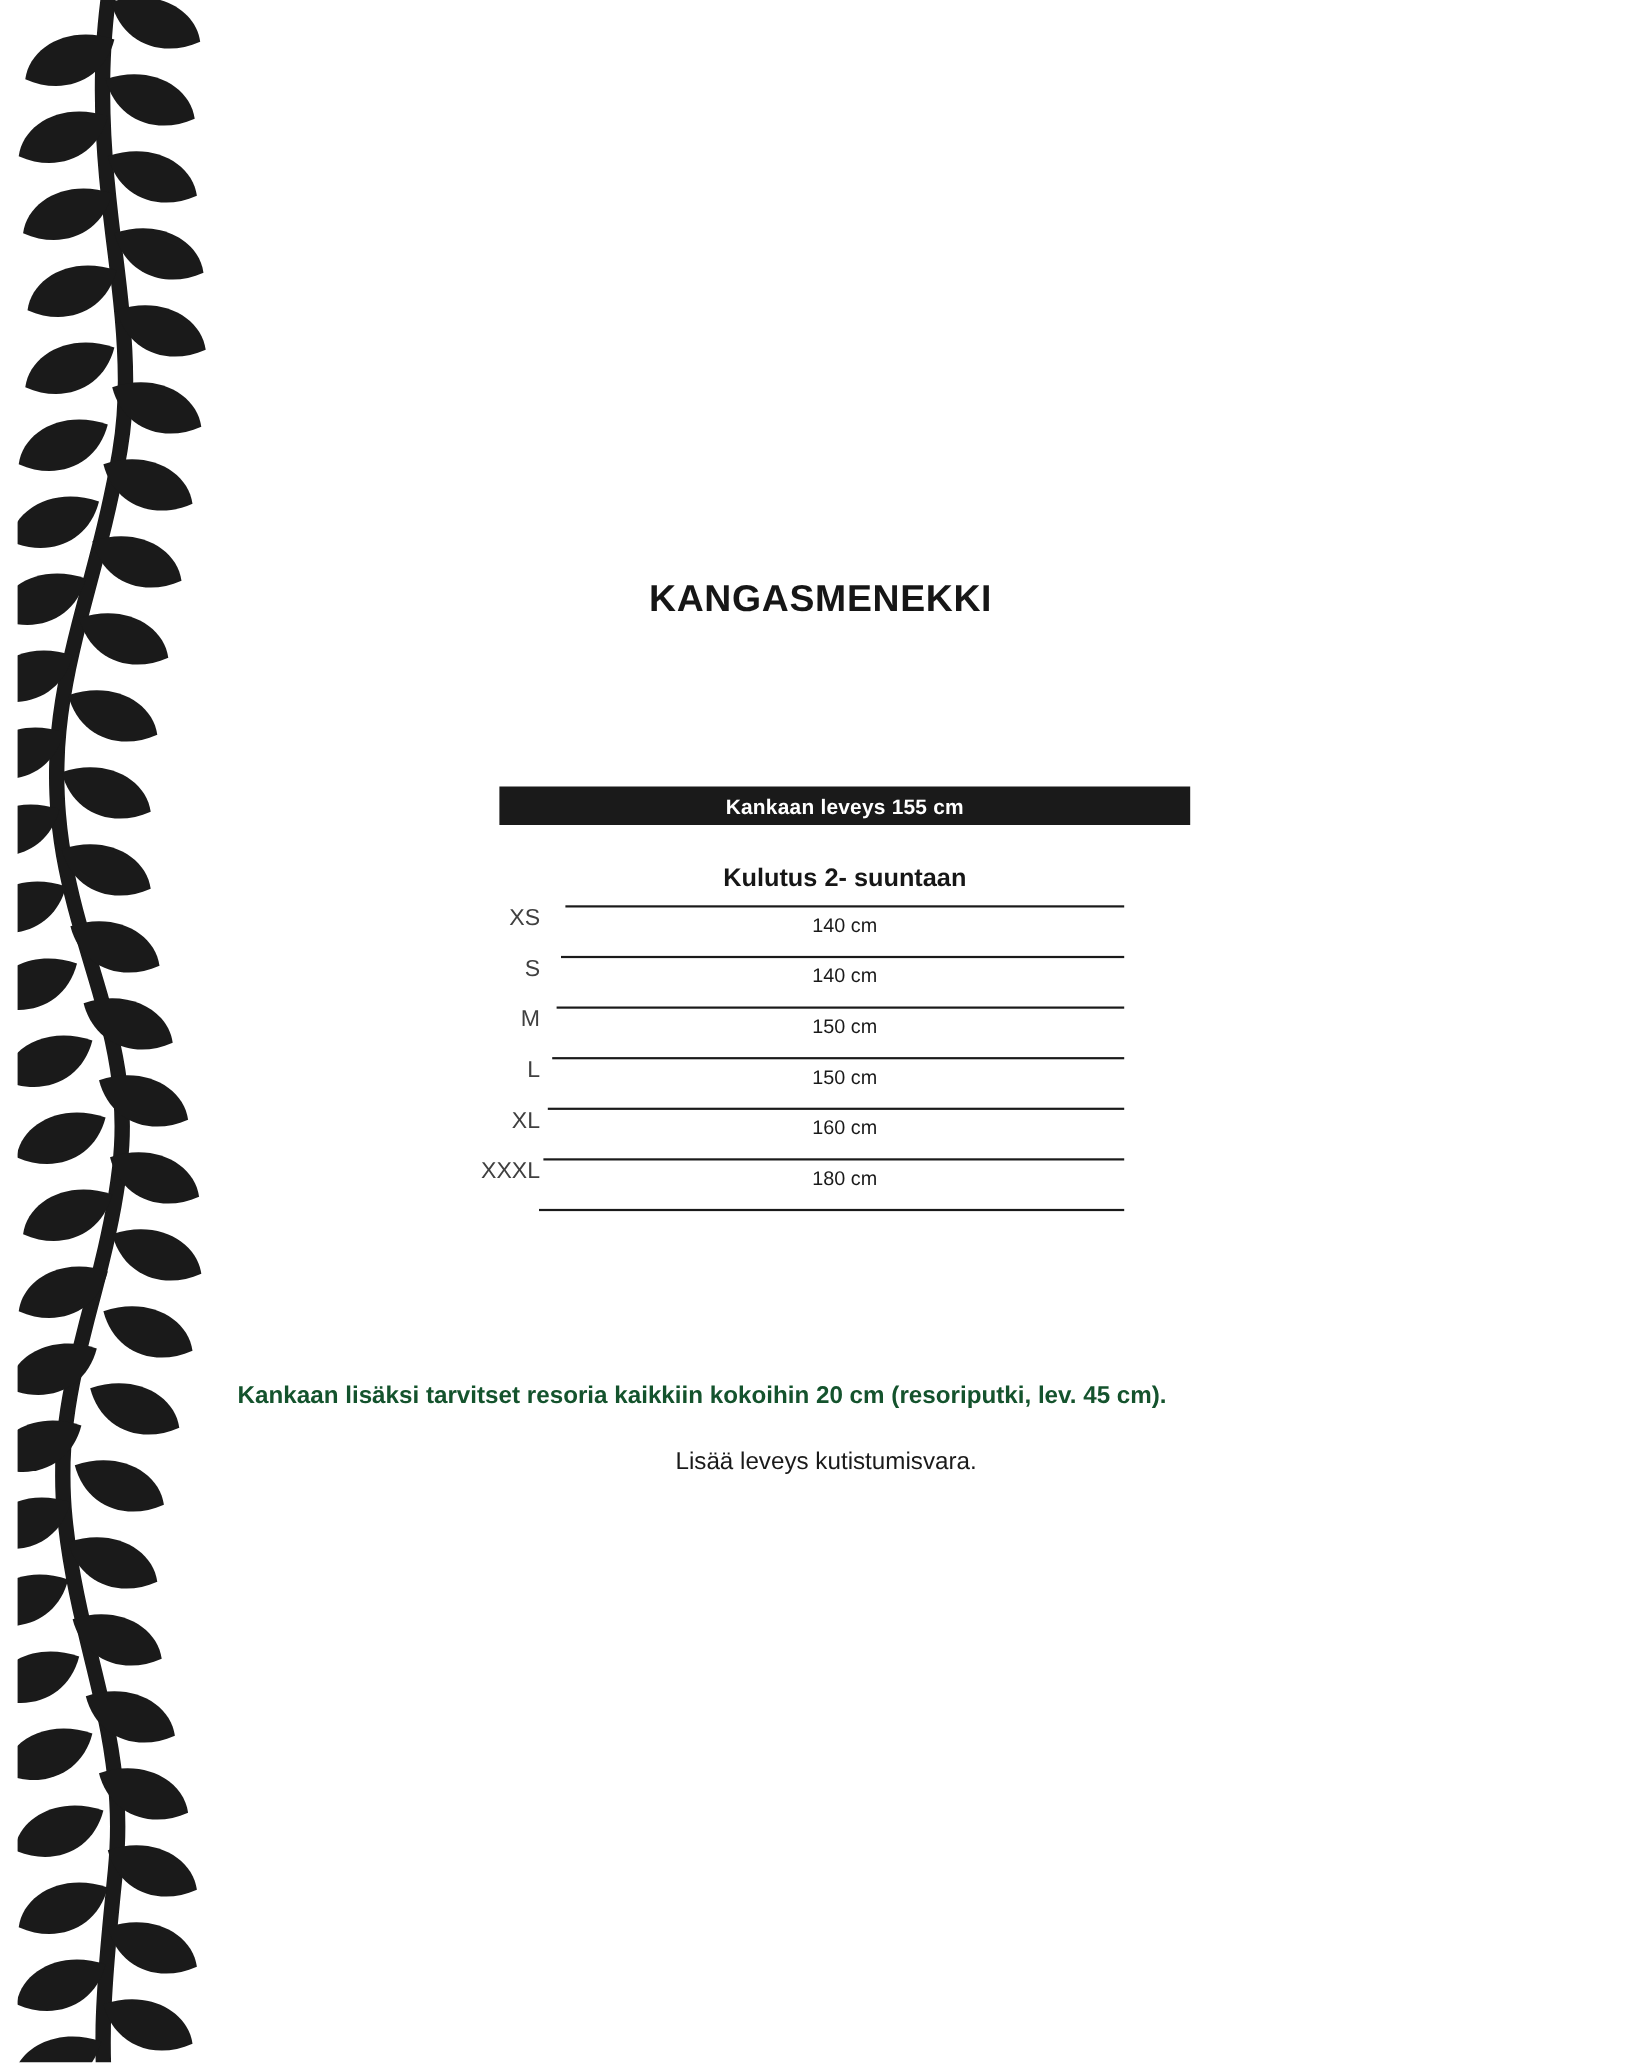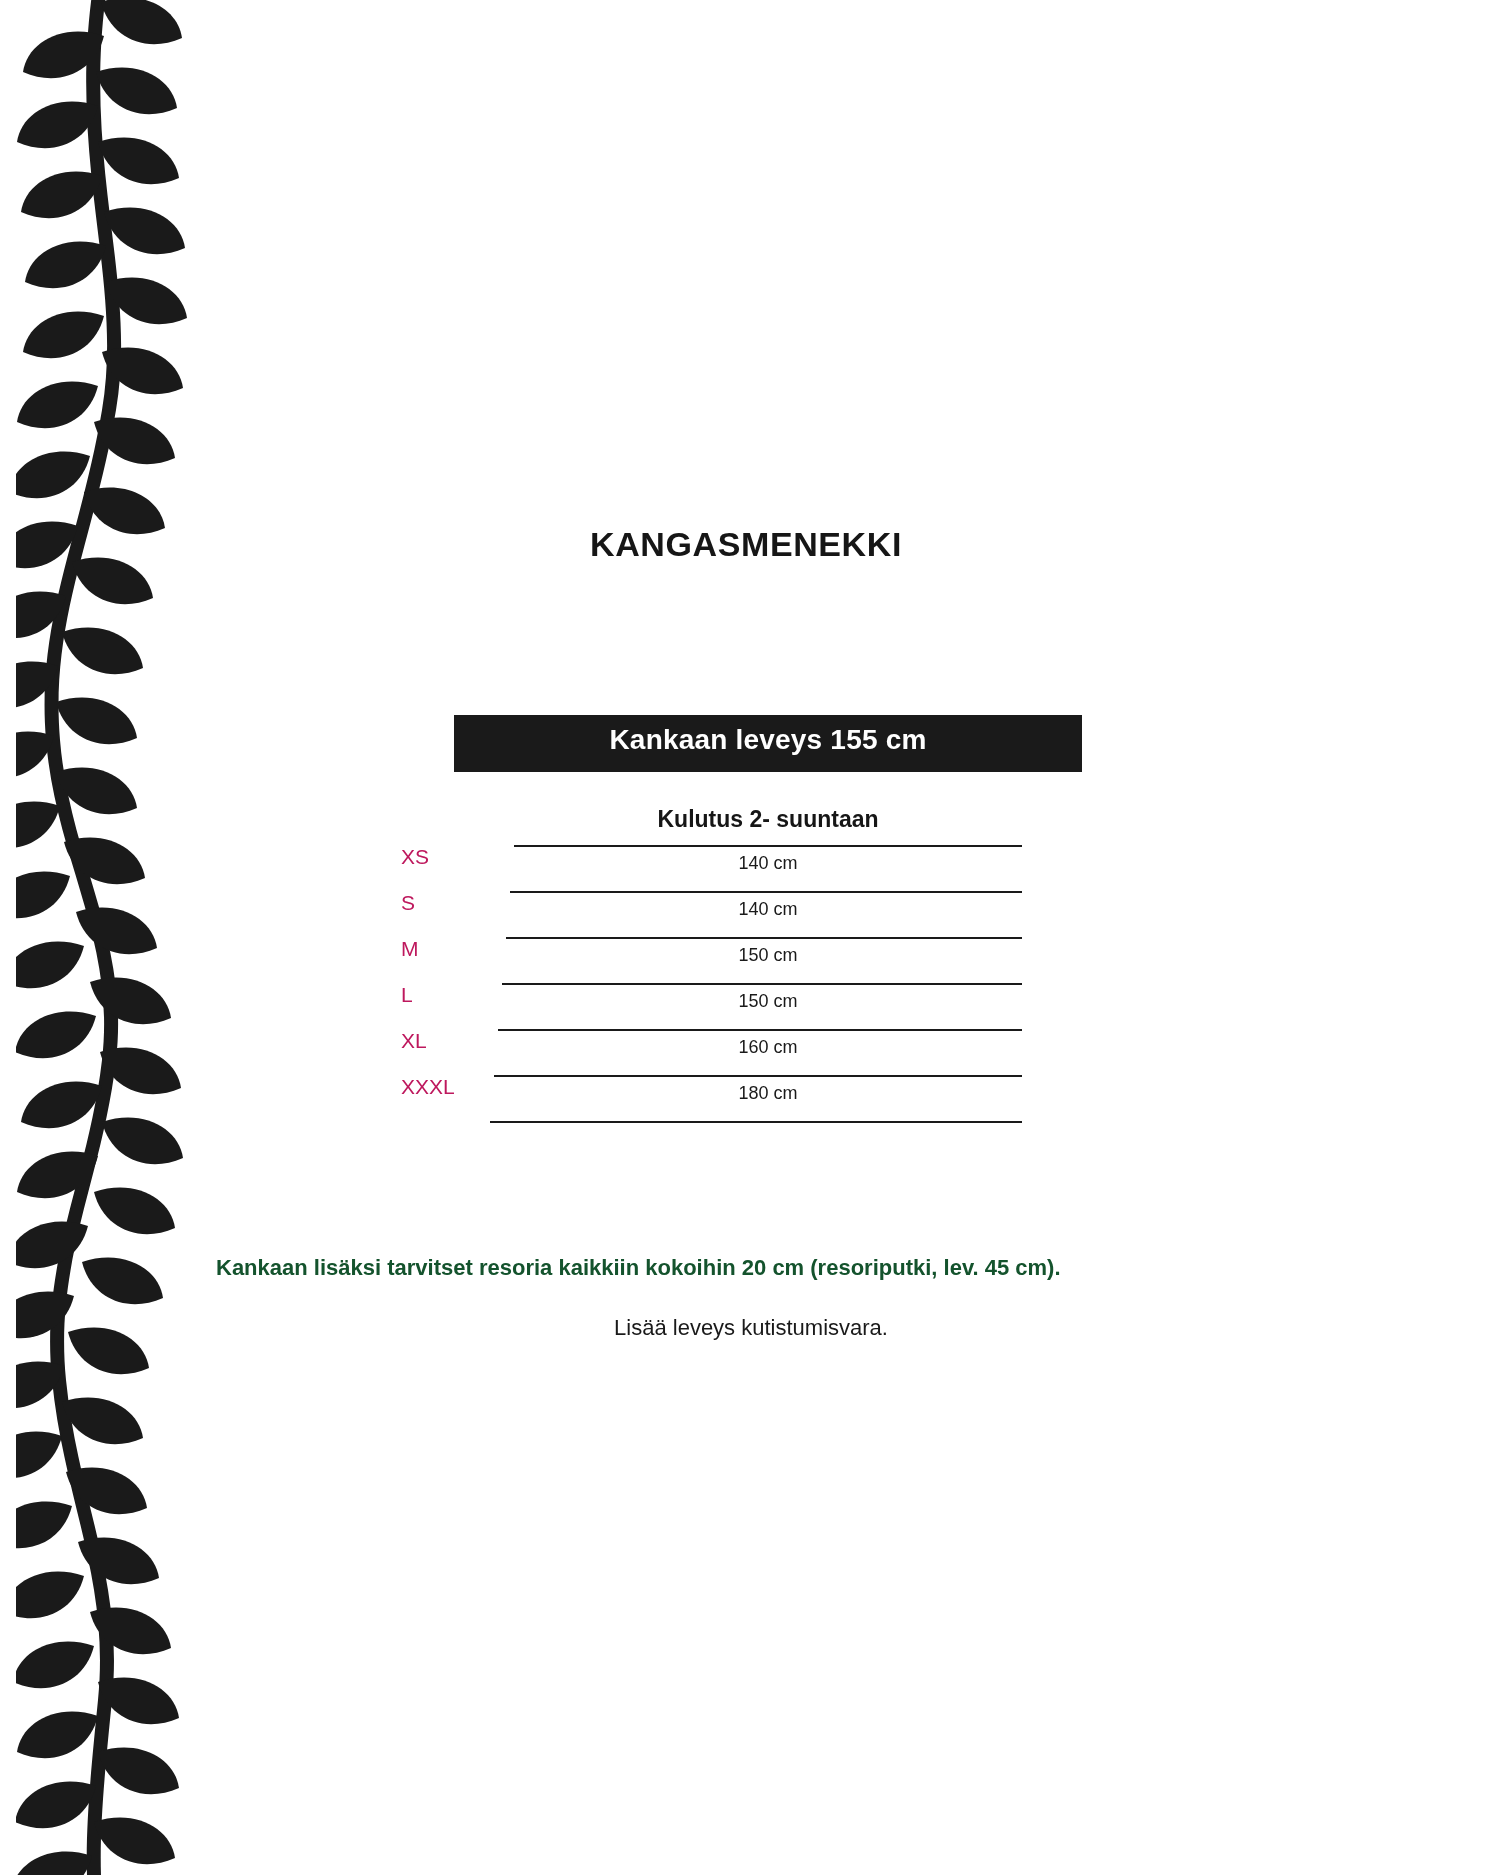--- a/index.html
+++ b/index.html
@@ -55,23 +55,23 @@
     top: 715px;
     width: 1100px;
   }
 
   .table-header {
     margin-left: 238px;
     width: 628px;
     background: #1a1a1a;
     color: #ffffff;
     text-align: center;
-    font-size: 28px;
+    font-size: 19px;
     font-weight: 700;
-    padding: 9px 0 16px 0;
+    padding: 9px 0 4px 0;
     letter-spacing: 0.2px;
   }
 
   .col-head {
     margin-left: 238px;
     width: 628px;
     text-align: center;
     font-size: 23px;
     font-weight: 600;
     padding: 34px 0 12px 0;
@@ -85,23 +85,23 @@
 
   .row {
     position: relative;
     height: 46px;
   }
 
   .row .size {
     position: absolute;
     left: 185px;
     width: 90px;
-    text-align: left;
+    text-align: right;
     font-size: 21px;
-    color: #be185d;
+    color: #404040;
   }
 
   .row .val {
     position: absolute;
     left: 298px;
     width: 508px;
     text-align: center;
     font-size: 18px;
     color: #1a1a1a;
   }

